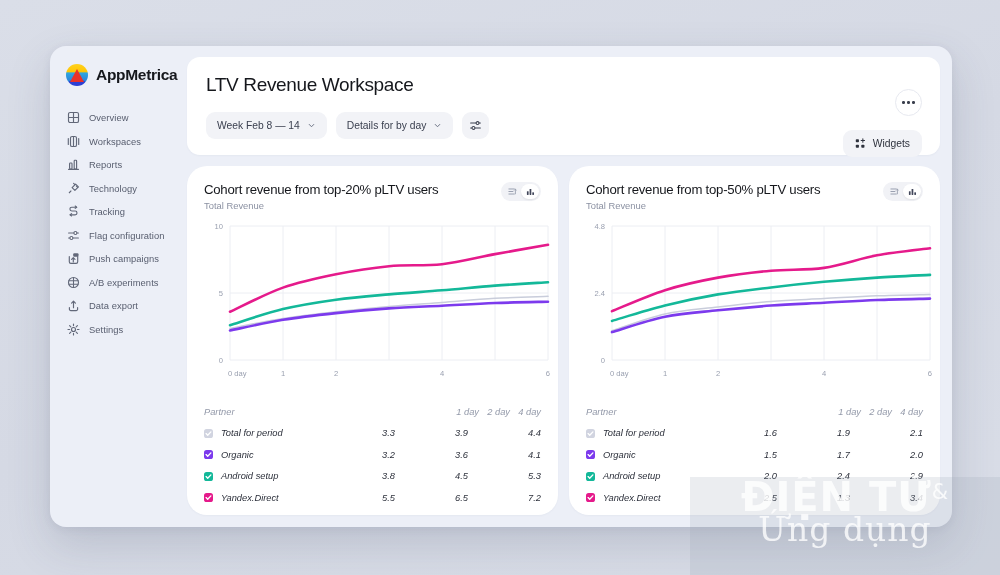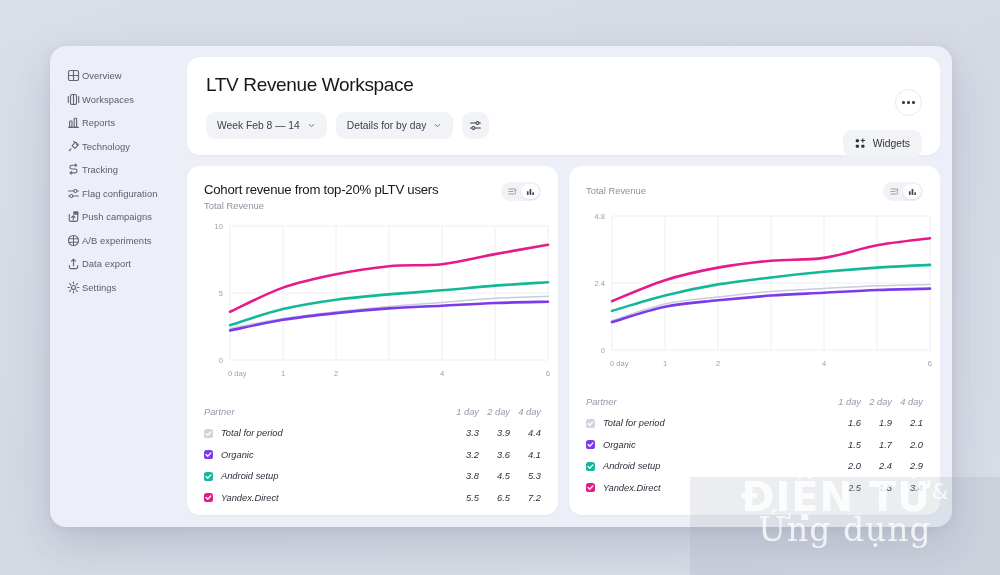--- a/index.html
+++ b/index.html
@@ -53,21 +53,21 @@
     border-right: 7px solid transparent;
     border-bottom: 13px solid #e8332a;
   }
   .brand-name {
     font-size: 15.5px; font-weight: bold; color: #16181d;
     letter-spacing: -.3px;
   }
 
   .nav { display: flex; flex-direction: column; }
   .nav-item {
-    display: flex; align-items: center; gap: 2px;
+    display: flex; align-items: center; gap: 9px;
     height: 23.5px; padding: 0 8px 0 17px;
     cursor: pointer; color: #5c6274; text-align: center;
   }
   .nav-icon { width: 13px; height: 13px; flex: 0 0 13px; display: flex; align-items: center; justify-content: center; }
   .nav-icon svg { display: block; }
   .nav-label { font-size: 9.4px; color: #575d6e; white-space: nowrap; letter-spacing: .05px; }
 
   
   .content {
     flex: 1; display: flex; flex-direction: column;
@@ -114,21 +114,21 @@
   .widgets-btn {
     display: inline-flex; align-items: center; gap: 7px;
     height: 27px; padding: 0 12px;
     background: #f2f3f7; border-radius: 9px;
     font-size: 10.3px; color: #2e323d; cursor: pointer;
   }
 
   
   .charts-row { display: flex; gap: 11px; flex: 1; min-height: 0; }
   .chart-card {
-    flex: 1; background: #fff; border-radius: 13px;
+    flex: 1; background: #fff; border-radius: 20px;
     padding: 16px 17px 13px 17px;
     display: flex; flex-direction: column;
     position: relative; min-width: 0;
     box-shadow: 0 1px 2px rgba(60,70,100,.04);
   }
   .card-head { display: flex; align-items: flex-start; justify-content: space-between; }
   .card-title { font-size: 13.2px; color: #15171c; letter-spacing: -.25px; }
   .card-sub { font-size: 9.4px; color: #8b91a2; margin-top: 3px; }
   .view-toggle {
     display: flex; align-items: center;
@@ -143,21 +143,21 @@
 
   .plot { margin-top: 9px; flex: 0 0 auto; }
 
   
   .legend { margin-top: 9px; }
   .legend-head, .legend-row {
     display: flex; align-items: center;
     font-size: 9.3px; height: 21.5px; font-style: italic;
   }
   .legend-head { color: #9399a9; }
-  .legend-row { color: #2c303b; cursor: pointer; }
+  .legend-row { color: #2c303b; cursor: pointer; gap: 42px; }
   .legend-name { flex: 1; display: flex; align-items: center; gap: 8px; min-width: 0; }
   .legend-head .legend-name { padding-left: 0; }
   .legend-val { width: 31px; text-align: right; }
   .legend-head .legend-val { color: #9399a9; }
   .cb {
     width: 9px; height: 9px; border-radius: 2.6px;
     display: flex; align-items: center; justify-content: center;
     flex: 0 0 9px;
   }
   .cb svg { display: block; }
@@ -181,20 +181,24 @@
     font-size: 33px; color: rgba(255,255,255,.78);
     line-height: 1; margin-top: -4px; letter-spacing: 1px;
   }
 </style>
 </head>
 <body>
 
 <div class="app-window">
 
   <aside class="sidebar">
+    <div class="brand">
+      <div class="brand-logo"></div>
+      <div class="brand-name">AppMetrica</div>
+    </div>
     <nav class="nav" id="nav">
         <div class="nav-item">
           <span class="nav-icon">
             <svg width="13" height="13" viewBox="0 0 13 13">
               <rect x="1.5" y="1.5" width="10" height="10" rx="1.6" fill="none" stroke="#626879" stroke-width="1.15"></rect>
               <path d="M6.5 1.5v10M1.5 6.5h10" stroke="#626879" stroke-width="1.15"></path>
             </svg>
           </span>
           <span class="nav-label">Overview</span>
         </div>
@@ -434,20 +438,21 @@
               </div>
               <div class="legend-val">5.5</div>
               <div class="legend-val">6.5</div>
               <div class="legend-val">7.2</div>
             </div>
           </div>
         </section>
         <section class="chart-card">
           <div class="card-head">
             <div>
+              <div class="card-title">Cohort revenue from top-50% pLTV users</div>
               <div class="card-sub">Total Revenue</div>
             </div>
             <div class="view-toggle">
               <div class="seg">
                 <svg width="9" height="9" viewBox="0 0 10 10">
                   <path d="M1 2.2h6M1 5h4.5M1 7.8h6" stroke="#9aa0b0" stroke-width="1.1" stroke-linecap="round"></path>
                   <path d="M8.2 7.6V2.4M7 3.6l1.2-1.2 1.2 1.2" stroke="#9aa0b0" stroke-width="1" stroke-linecap="round" stroke-linejoin="round" fill="none"></path>
                 </svg>
               </div>
               <div class="seg active">

